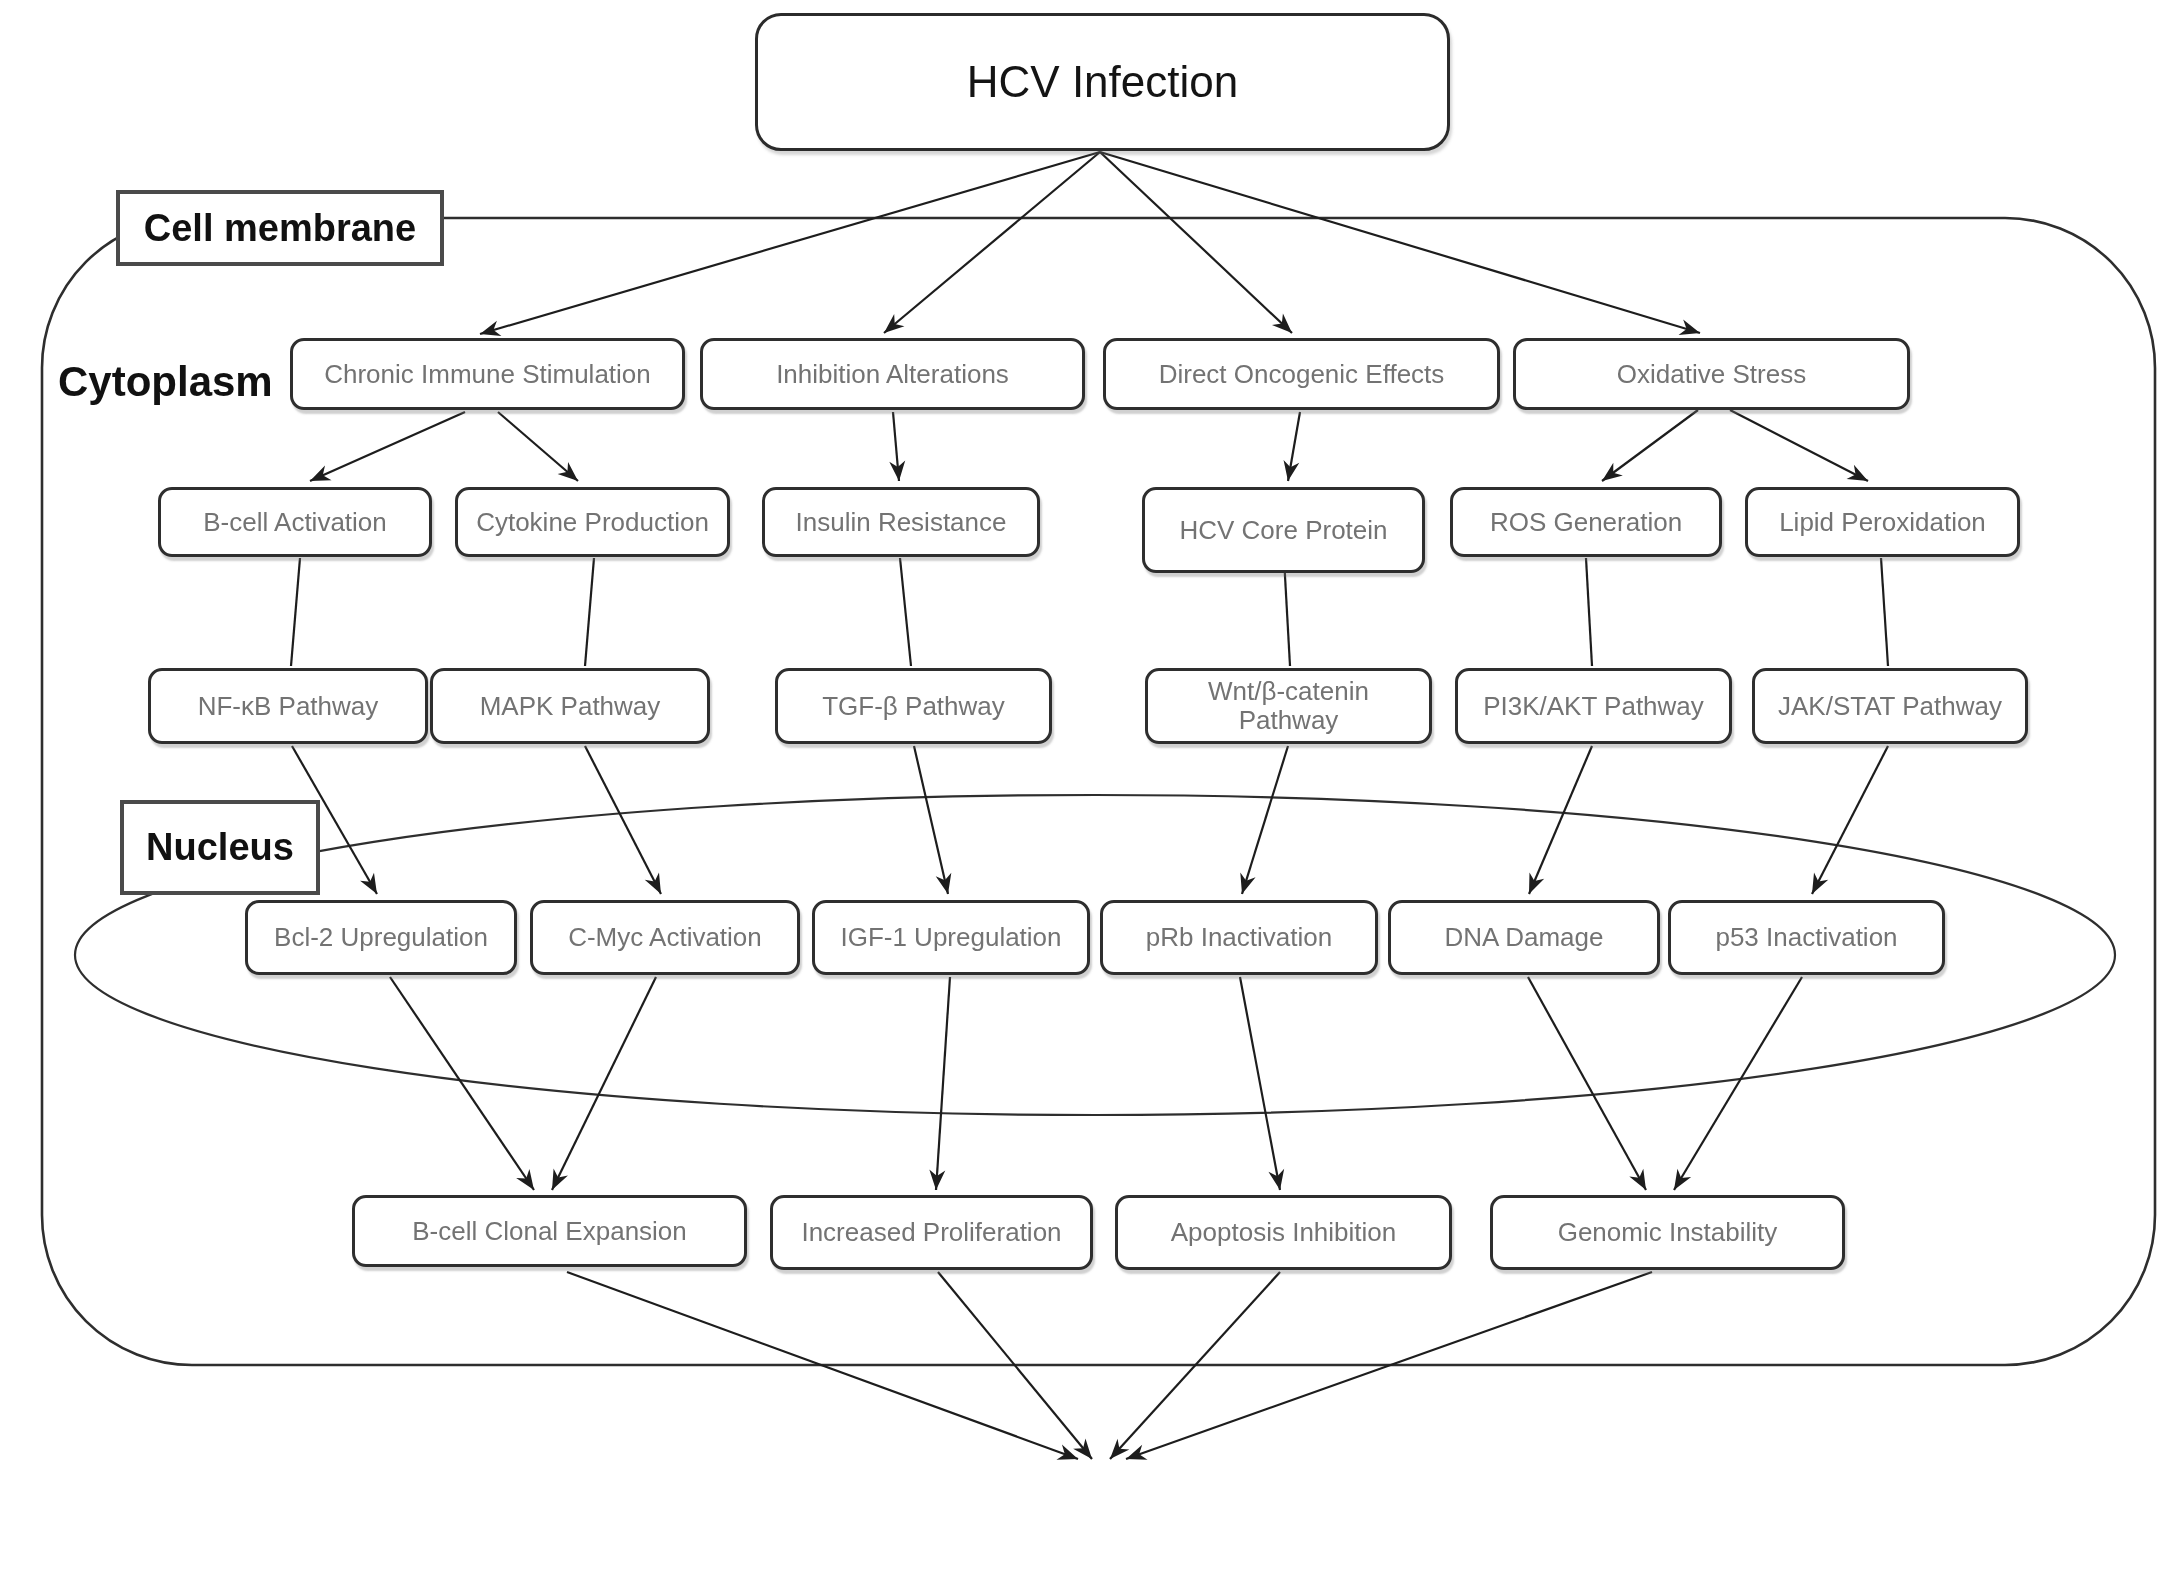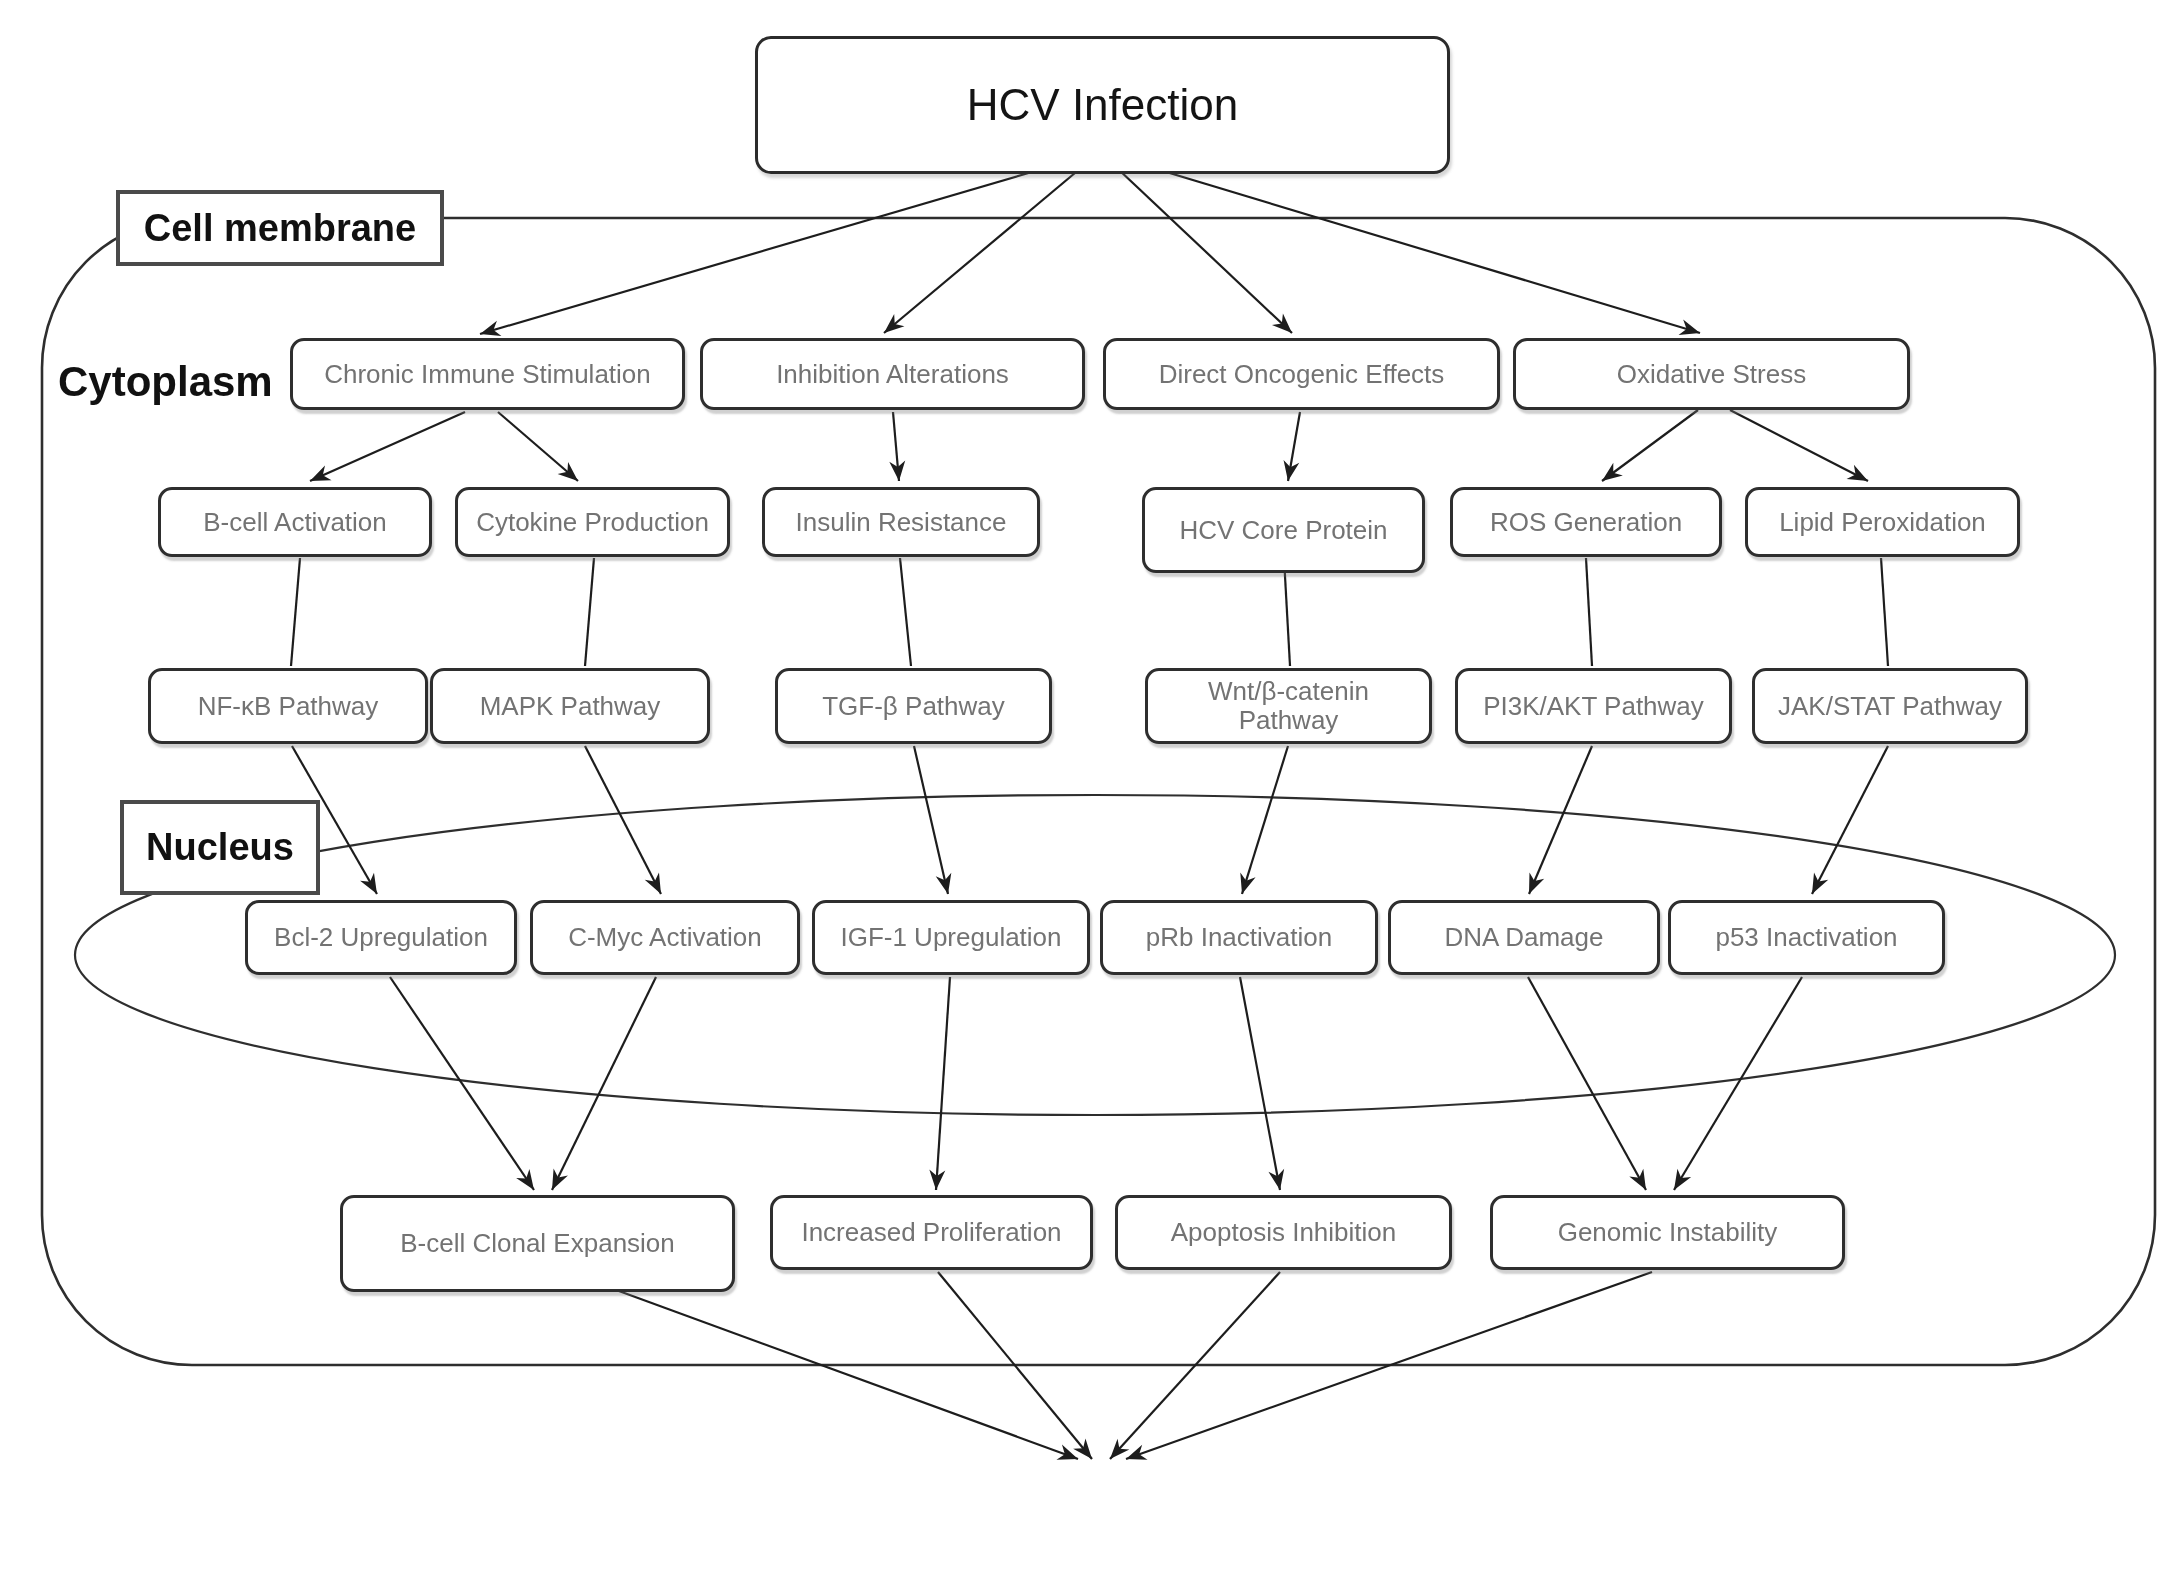--- a/index.html
+++ b/index.html
@@ -28,30 +28,29 @@
     line-height: 1.1;
     color: #737373;
     box-shadow: 2px 4px 2px rgba(120,120,120,0.35);
     padding: 0 8px;
   }
   .big-node {
     position: absolute;
     box-sizing: border-box;
     background: #ffffff;
     border: 3px solid #2b2b2b;
-    border-radius: 16px;
+    border-radius: 26px;
     display: flex;
     align-items: center;
     justify-content: center;
     text-align: center;
     font-size: 44px;
     font-weight: 500;
     color: #141414;
     box-shadow: 2px 4px 3px rgba(120,120,120,0.3);
-    margin-top: 23px;
   }
   .region-label {
     position: absolute;
     box-sizing: border-box;
     background: #ffffff;
     border: 4px solid #4a4a4a;
     display: flex;
     align-items: center;
     justify-content: center;
     font-size: 38px;
@@ -158,19 +157,19 @@
   <div class="node" style="left:1455px;top:668px;width:277px;height:76px">PI3K/AKT Pathway</div>
   <div class="node" style="left:1752px;top:668px;width:276px;height:76px">JAK/STAT Pathway</div>
 
   <div class="node" style="left:245px;top:900px;width:272px;height:75px">Bcl-2 Upregulation</div>
   <div class="node" style="left:530px;top:900px;width:270px;height:75px">C-Myc Activation</div>
   <div class="node" style="left:812px;top:900px;width:278px;height:75px">IGF-1 Upregulation</div>
   <div class="node" style="left:1100px;top:900px;width:278px;height:75px">pRb Inactivation</div>
   <div class="node" style="left:1388px;top:900px;width:272px;height:75px">DNA Damage</div>
   <div class="node" style="left:1668px;top:900px;width:277px;height:75px">p53 Inactivation</div>
 
-  <div class="node" style="left:340px;top:1195px;width:395px;height:97px">B-cell Clonal Expansion</div>
+  <div class="node" style="left:352px;top:1195px;width:395px;height:72px">B-cell Clonal Expansion</div>
   <div class="node" style="left:770px;top:1195px;width:323px;height:75px">Increased Proliferation</div>
   <div class="node" style="left:1115px;top:1195px;width:337px;height:75px">Apoptosis Inhibition</div>
   <div class="node" style="left:1490px;top:1195px;width:355px;height:75px">Genomic Instability</div>
 
 
 </div>
 
 </body></html>

